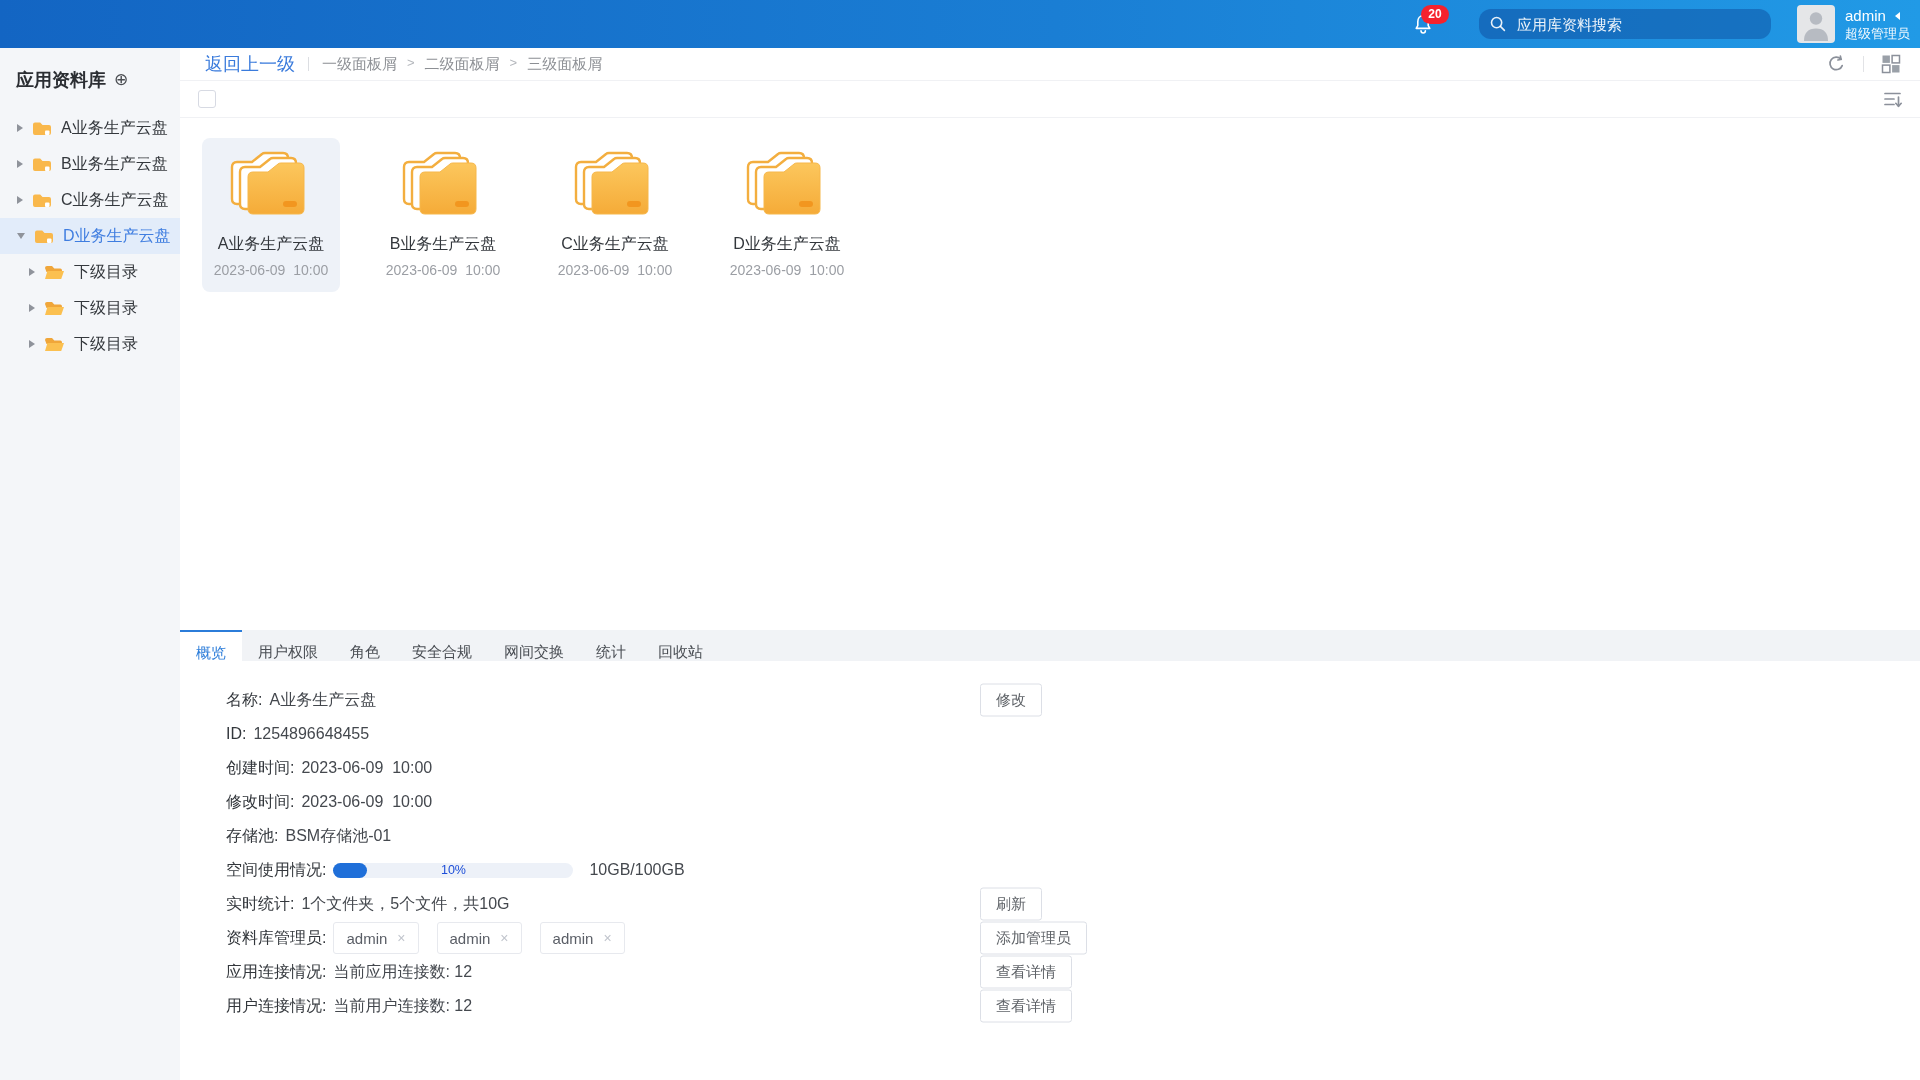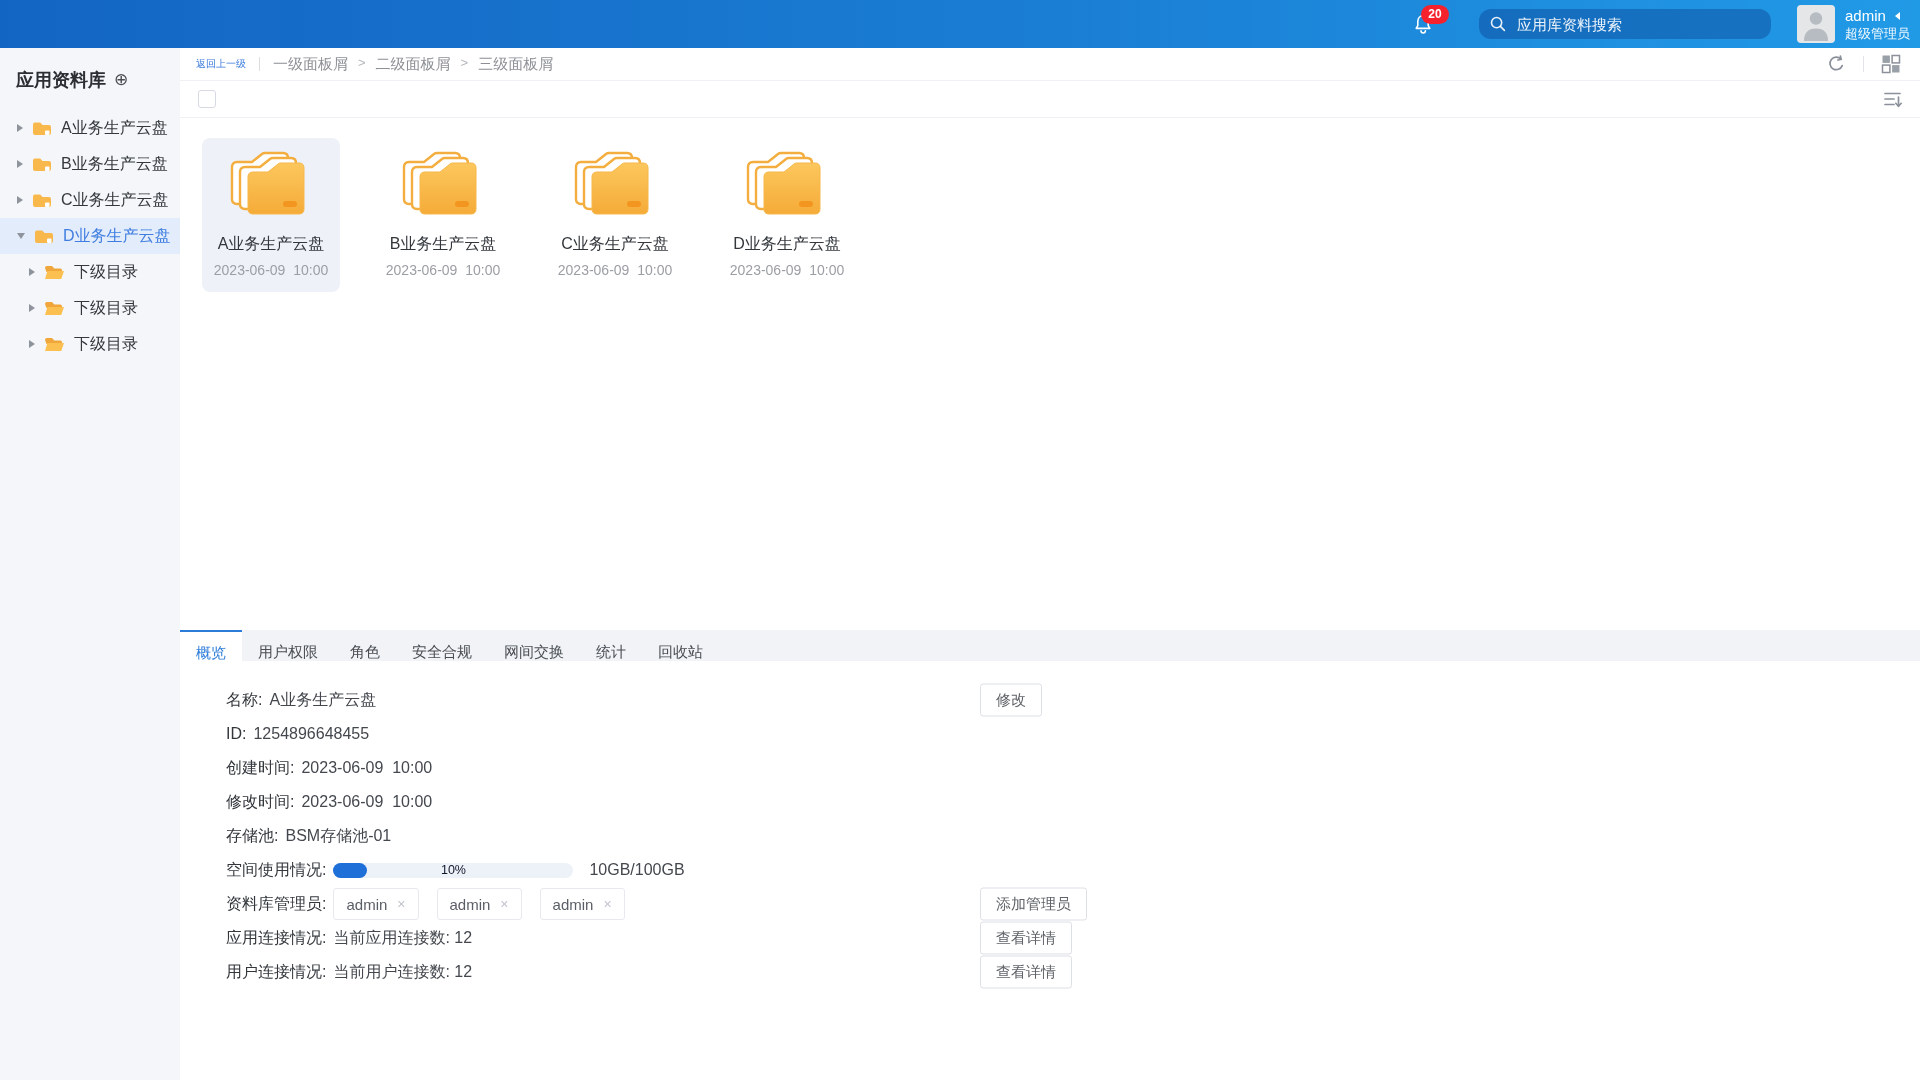--- a/index.html
+++ b/index.html
@@ -44,21 +44,21 @@
     border-left:6px solid #8f939b;margin-right:9px;flex:none;}
   .tcaret.down{border-left:4.5px solid transparent;border-right:4.5px solid transparent;
     border-top:6px solid #8f939b;border-bottom:none;}
   .ticon{display:flex;margin-right:9px;flex:none;}
   .tlabel{white-space:nowrap;}
 
   
   .main{position:absolute;left:180px;top:48px;right:0;bottom:0;background:#fff;}
   .toolbar{position:absolute;left:0;top:0;right:0;height:33px;display:flex;align-items:center;
     padding:0 16px;border-bottom:1px solid #f0f1f4;box-sizing:border-box;}
-  .back{color:#3a7bdc;font-size:10px;cursor:pointer;}
+  .back{color:#3a7bdc;font-size:18px;cursor:pointer;margin-left:9px;}
   .tdiv{width:1px;height:14px;background:#dcdee2;margin:0 13px;}
   .breadcrumb{display:flex;}
   .bc-item{color:#8c8f94;font-size:15px;cursor:pointer;}
   .bc-sep{color:#b4b7bc;margin:0 10px;font-size:13px;}
   .ticons{margin-left:auto;display:flex;align-items:center;}
   .icon-btn{display:flex;align-items:center;justify-content:center;width:26px;height:26px;cursor:pointer;}
   .vdiv{width:1px;height:16px;background:#e2e3e6;margin:0 14px;}
   .selectrow{position:absolute;left:0;top:33px;right:0;height:37px;border-bottom:1px solid #f0f1f4;
     box-sizing:border-box;}
   .checkbox{position:absolute;left:18px;top:9px;width:18px;height:18px;border:1px solid #d7dae3;
@@ -79,21 +79,21 @@
   .tab{padding:6px 16px;line-height:31px;font-size:15px;color:#4a4e54;cursor:pointer;}
   .tab.active{background:#fff;color:#2b7cd9;border-top:2px solid #2b7cd9;line-height:29px;}
   .detail{padding-top:22px;}
   .drow{position:relative;height:34px;display:flex;align-items:center;padding-left:46px;
     font-size:16px;color:#33373c;white-space:pre;}
   .dvalue{margin-left:7px;color:#44484e;}
   .track{position:relative;width:240px;height:15px;border-radius:8px;background:#edf1f8;
     margin-left:7px;flex:none;}
   .tfill{position:absolute;left:0;top:0;height:15px;border-radius:8px;background:#1f6fd9;min-width:34px;}
   .tpct{position:absolute;left:0;right:0;top:0;text-align:center;font-size:12.5px;line-height:15px;
-    color:#0f172a;}
+    color:#1d4ed8;}
   .frac{margin-left:16px;}
   .tags{display:flex;gap:18px;margin-left:7px;}
   .tag{display:inline-flex;align-items:center;height:30px;padding:0 12px;border:1px solid #e7e9ee;
     border-radius:3px;background:#fff;font-size:15px;color:#5a5e66;}
   .tag-x{margin-left:10px;color:#c0c4cc;font-size:14px;cursor:pointer;}
   .rbtn{position:absolute;left:800px;top:50%;transform:translateY(-50%);padding:6px 15px;
     background:#fff;border:1px solid #dcdfe6;border-radius:3px;font-size:15px;color:#5f6368;
     cursor:pointer;font-family:inherit;white-space:nowrap;}
 </style>
 </head>
@@ -329,20 +329,21 @@
           <div class="tab">统计</div>
           <div class="tab">回收站</div>
         </div>
       <div class="detail">
           <div class="drow"><span class="dlabel">名称:</span><span class="dvalue">A业务生产云盘</span><button class="rbtn">修改</button></div>
           <div class="drow"><span class="dlabel">ID:</span><span class="dvalue">1254896648455</span></div>
           <div class="drow"><span class="dlabel">创建时间:</span><span class="dvalue">2023-06-09  10:00</span></div>
           <div class="drow"><span class="dlabel">修改时间:</span><span class="dvalue">2023-06-09  10:00</span></div>
           <div class="drow"><span class="dlabel">存储池:</span><span class="dvalue">BSM存储池-01</span></div>
           <div class="drow"><span class="dlabel">空间使用情况:</span><span class="track"><span class="tfill" style="width: 10%;"></span><span class="tpct">10%</span></span><span class="dvalue frac">10GB/100GB</span></div>
+          <div class="drow"><span class="dlabel">实时统计:</span><span class="dvalue">1个文件夹，5个文件，共10G</span><button class="rbtn">刷新</button></div>
           <div class="drow"><span class="dlabel">资料库管理员:</span><span class="tags"><span class="tag"><span class="tag-label">admin</span><span class="tag-x">×</span></span><span class="tag"><span class="tag-label">admin</span><span class="tag-x">×</span></span><span class="tag"><span class="tag-label">admin</span><span class="tag-x">×</span></span></span><button class="rbtn">添加管理员</button></div>
           <div class="drow"><span class="dlabel">应用连接情况:</span><span class="dvalue">当前应用连接数: 12</span><button class="rbtn">查看详情</button></div>
           <div class="drow"><span class="dlabel">用户连接情况:</span><span class="dvalue">当前用户连接数: 12</span><button class="rbtn">查看详情</button></div>
         </div>
     </div>
   </div>
 
   <svg width="0" height="0" style="position:absolute;">
     <defs>
       <linearGradient id="fgrad" x1="0" y1="0" x2="0" y2="1">

